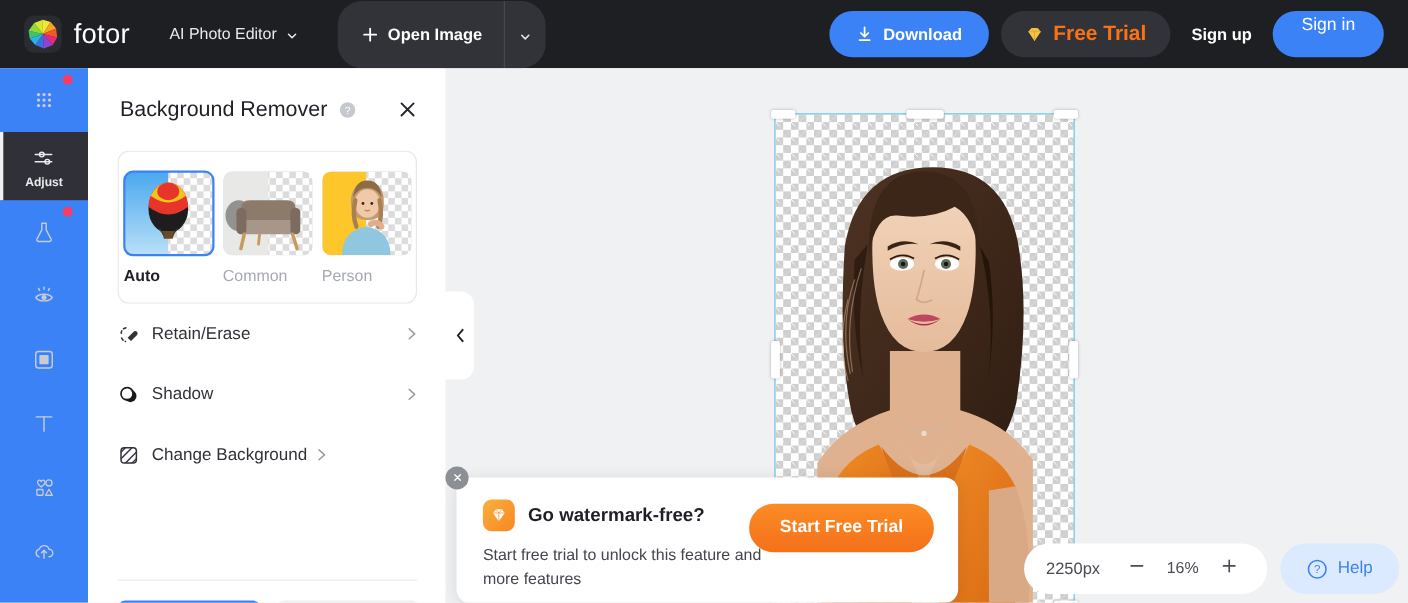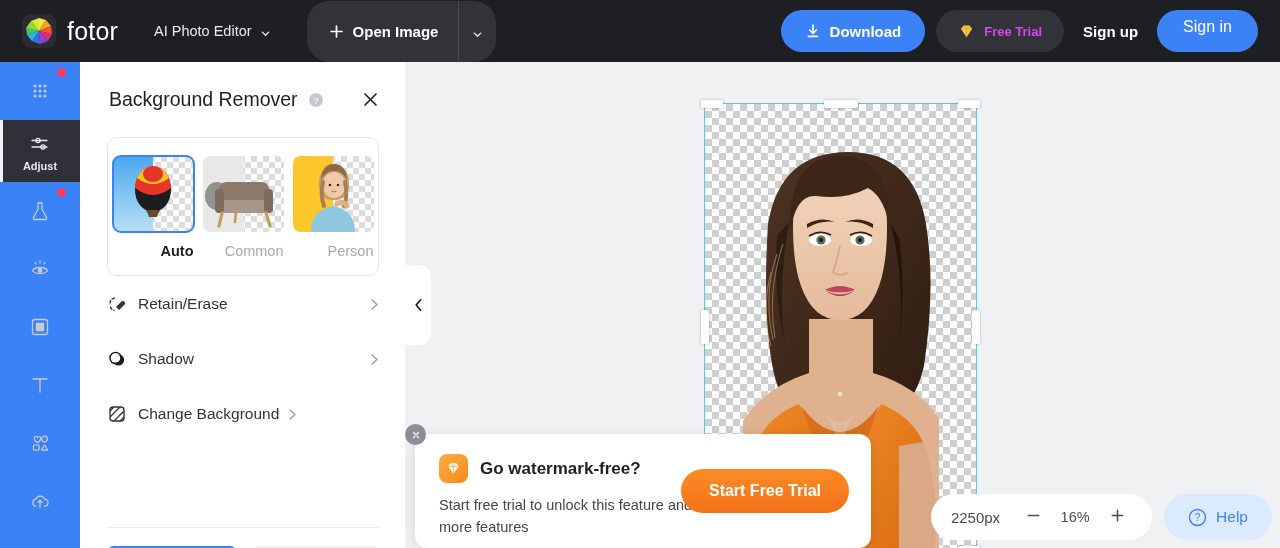--- a/index.html
+++ b/index.html
@@ -50,31 +50,31 @@
     gap: 11px; margin-right: 22px;
   }
   .btn-download {
     display: flex; align-items: center; gap: 9px;
     background: #3b82f6; color: #fff; height: 42px; padding: 0 24px;
     border-radius: 21px; font-size: 15px; font-weight: 600; cursor: pointer;
   }
   .dl-ico { width: 16px; height: 16px; display: block; }
   .btn-freetrial {
     display: flex; align-items: center; gap: 9px;
-    background: #323338; color: #d946ef; height: 42px; padding: 0 22px;
-    border-radius: 21px; font-size: 13px; font-weight: 600; cursor: pointer;
+    background: #323338; color: #f97316; height: 42px; padding: 0 22px;
+    border-radius: 21px; font-size: 19px; font-weight: 600; cursor: pointer;
   }
   .gem-ico { width: 17px; height: 17px; display: block; }
   .btn-signup {
     color: #fff; font-size: 15px; font-weight: 700;
     padding: 0 8px; cursor: pointer;
   }
   .btn-signin {
-    background: #3b82f6; color: #fff; height: 42px; padding: 16px 26px;
-    border-radius: 21px; font-size: 16px; display: flex; align-items: flex-end;
+    background: #3b82f6; color: #fff; height: 42px; padding: 4px 26px;
+    border-radius: 21px; font-size: 16px; display: flex; align-items: flex-start;
     cursor: pointer;
   }
 
   
   .sidebar {
     position: absolute; top: 62px; left: 0; width: 80px; height: 486px;
     background: #3b82f6;
   }
   .side-item {
     position: relative; width: 80px; height: 58px;
@@ -104,21 +104,21 @@
   }
   .panel-title { font-size: 19.5px; color: #1e2026; font-weight: 400; }
   .help-ico { width: 16px; height: 16px; margin-left: 10px; display: block; cursor: pointer; }
   .close-x { margin-left: auto; width: 17px; height: 17px; display: block; cursor: pointer; }
 
   .mode-card {
     margin: 26px 26px 0 27px; border: 1px solid #e6e7eb; border-radius: 10px;
     padding: 18px 0 16px 0;
   }
   .thumbs { display: flex; justify-content: center; gap: 9px; }
-  .thumb-col { width: 81px; text-align: right; cursor: pointer; }
+  .thumb-col { width: 81px; text-align: left; cursor: pointer; }
   .thumb {
     width: 81px; height: 76px; border-radius: 8px; overflow: hidden;
     position: relative; background: #ddd;
   }
   .thumb.sel { outline: 2.5px solid #3b82f6; outline-offset: -1px; }
   .thumb-label { margin-top: 11px; font-size: 14.5px; color: #a6a9b4; }
   .thumb-label.sel { color: #1e2026; font-weight: 600; }
 
   .rows { margin: 0 26px 0 27px; }
   .row {
@@ -223,21 +223,21 @@
     width: 29px; height: 29px; border-radius: 8px;
     background: linear-gradient(135deg,#fbb040,#f6881f);
     display: flex; align-items: center; justify-content: center;
   }
   .promo-title { font-size: 17px; color: #1e2026; font-weight: 600; }
   .promo-sub {
     margin-top: 11px; font-size: 14.5px; color: #44464d;
     line-height: 1.55; width: 290px;
   }
   .promo-cta {
-    position: absolute; right: 22px; top: 35px;
+    position: absolute; right: 22px; top: 24px;
     height: 44px; padding: 16px 28px; border-radius: 22px;
     background: linear-gradient(180deg,#fb8c24,#f4701a);
     color: #fff; font-size: 16px; font-weight: 700;
     display: flex; align-items: center; justify-content: center; cursor: pointer;
   }
 </style>
 </head>
 <body>
 
 <div class="app">

